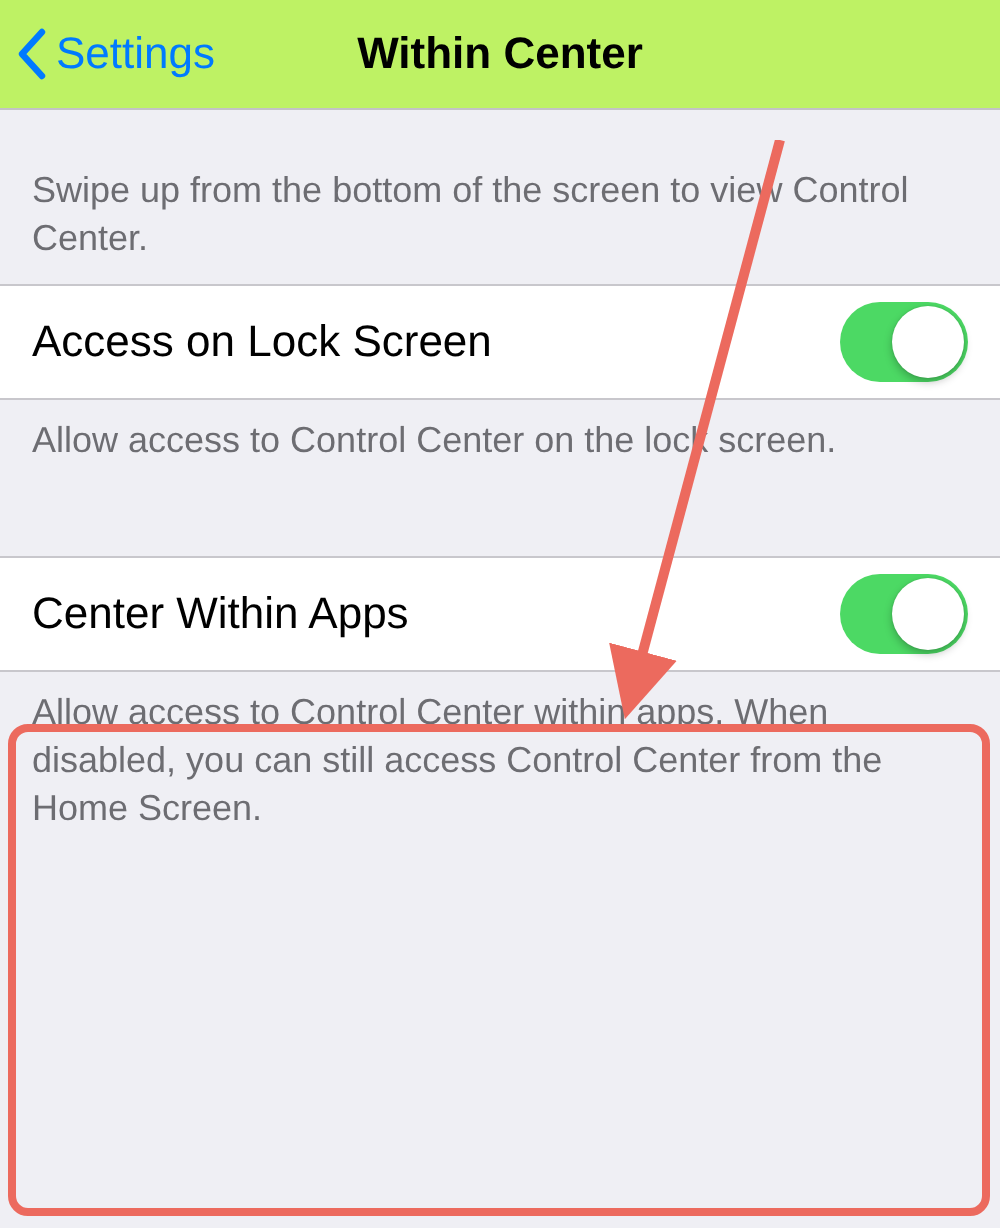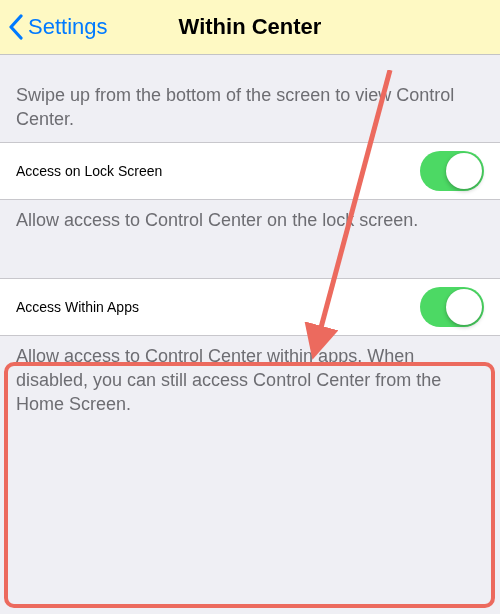--- a/index.html
+++ b/index.html
@@ -11,21 +11,21 @@
     }
     body {
       width: 500px;
       height: 614px;
       background: #efeff4;
       position: relative;
       overflow: hidden;
     }
     .nav-bar {
       height: 55px;
-      background: #fef9c3;
+      background: #bef264;
       border-bottom: 1px solid #c3c3c5;
       display: flex;
       align-items: center;
       padding: 0 8px;
       position: relative;
     }
     .back-button {
       display: flex;
       align-items: center;
       color: #007aff;
@@ -62,21 +62,21 @@
       background: #fff;
       border-top: 1px solid #c8c7cc;
       border-bottom: 1px solid #c8c7cc;
       height: 58px;
       display: flex;
       align-items: center;
       justify-content: space-between;
       padding: 0 16px;
     }
     .cell-label {
-      font-size: 14px;
+      font-size: 22px;
       color: #000;
       font-weight: 400;
     }
     .switch {
       width: 64px;
       height: 40px;
       background: #4cd964;
       border-radius: 20px;
       position: relative;
       cursor: pointer;
@@ -130,21 +130,21 @@
   <div class="switch">
     <div class="switch-knob"></div>
   </div>
 </div>
 
 <div class="section-footer">Allow access to Control Center on the lock screen.</div>
 
 <div style="height:32px"></div>
 
 <div class="cell">
-  <span class="cell-label">Access Within Apps</span>
+  <span class="cell-label">Center Within Apps</span>
   <div class="switch">
     <div class="switch-knob"></div>
   </div>
 </div>
 
 <div class="section-footer">Allow access to Control Center within apps. When disabled, you can still access Control Center from the Home Screen.</div>
 
 <div class="annotation-box"></div>
 
 <svg class="annotation-arrow" viewBox="0 0 200 300">

